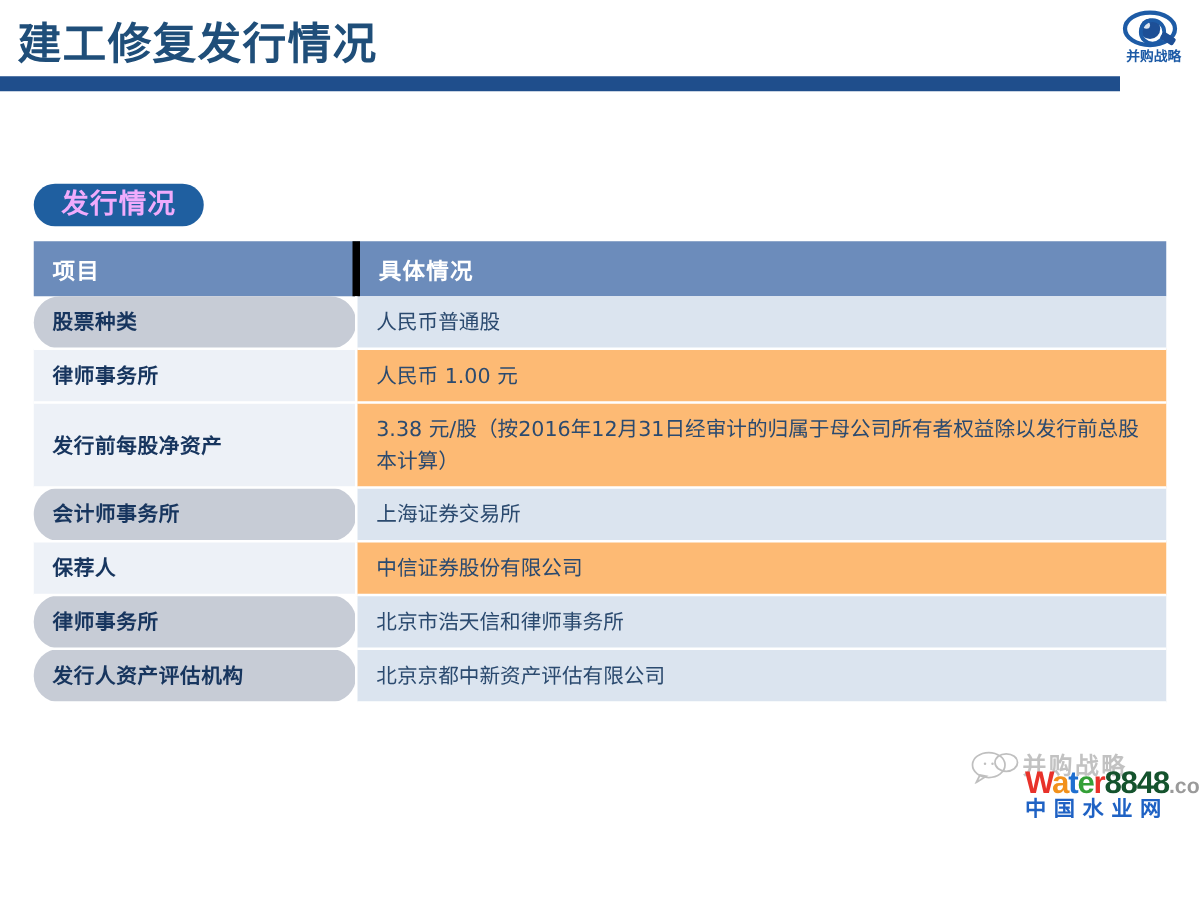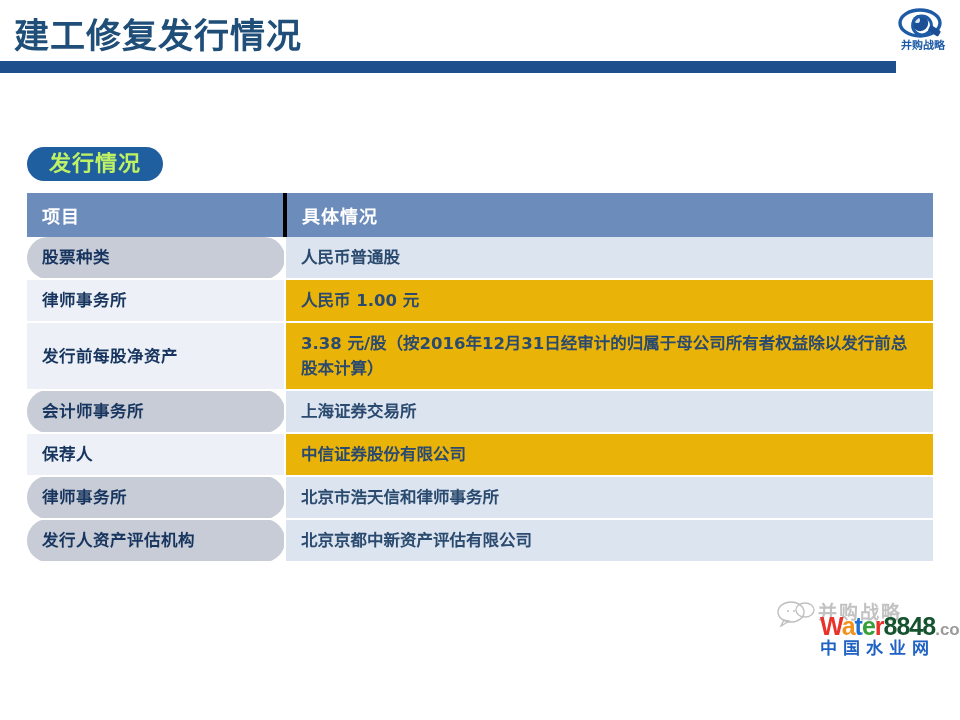--- a/index.html
+++ b/index.html
@@ -67,21 +67,21 @@
   }
 
   
   .section-badge {
     position: absolute;
     left: 27px; top: 147px;
     height: 34px;
     padding: 0 22px;
     background: #1f5fa0;
     border-radius: 17px;
-    color: #bef264;
+    color: #f0abfc;
     font-size: 22px;
     font-weight: bold;
     line-height: 34px;
     letter-spacing: 1px;
     white-space: nowrap;
     font-family: "DejaVu Sans", "Liberation Sans", sans-serif;
   }
 
   
   .spec-table {
@@ -96,21 +96,21 @@
   .spec-table col.c-detail { width: 648px; }
 
   .spec-table thead th {
     background: #6c8cbb;
     color: #ffffff;
     font-size: 18px;
     font-weight: bold;
     text-align: left;
     padding: 9px 0 9px 15px;
     border: none;
-    border-right: 4px solid #000000;
+    border-right: 6px solid #000000;
     letter-spacing: 1px;
     height: 37px;
   }
   .spec-table thead th:last-child { border-right: none; }
 
   .spec-table td {
     font-size: 16.5px;
     vertical-align: middle;
     padding: 8px 12px 8px 15px;
     border-right: 2px solid #ffffff;
@@ -119,29 +119,29 @@
   }
   .spec-table td:last-child { border-right: none; }
 
   .spec-table td.k {
     font-weight: bold;
     color: #17355e;
     letter-spacing: 0.5px;
   }
   .spec-table td.v {
     color: #2b4a6f;
-    font-weight: bold;
+    font-weight: normal;
     padding-left: 15px;
   }
 
   
   tr.odd td.k { background: #c7ccd6; border-radius: 21px; }
   tr.odd td.v { background: #dbe4ef; }
   tr.even td.k { background: #edf1f7; }
-  tr.even td.v { background: #eab308; }
+  tr.even td.v { background: #fdba74; }
 
   
   .wm-group {
     position: absolute;
     right: 2px; bottom: 2px;
     width: 186px; height: 72px;
   }
   .wm-faint {
     position: absolute;
     left: 46px; top: 8px;

